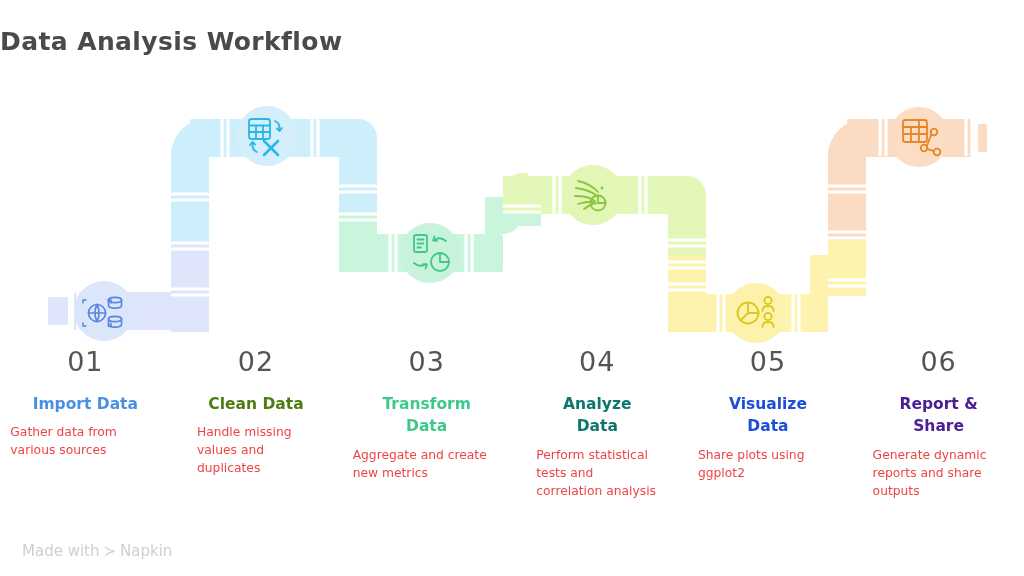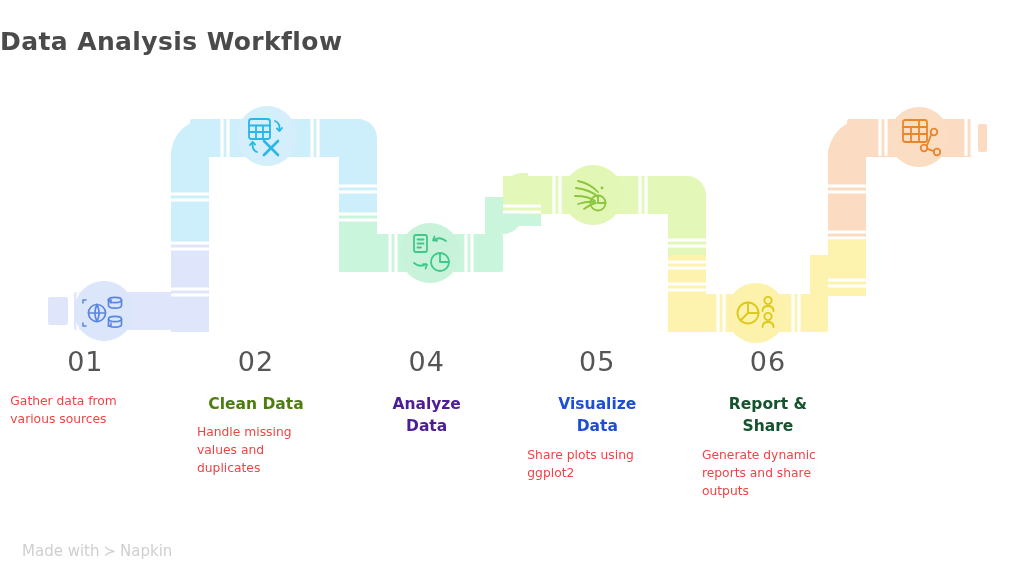--- a/index.html
+++ b/index.html
@@ -276,39 +276,46 @@
       <circle cx="924" cy="148" r="3.3"></circle>
       <circle cx="937" cy="152" r="3.3"></circle>
       <path d="M931.4 134.2 L927 145.5 M927.2 148.8 L933.8 151.2"></path>
     </g>
   </g>
 </svg>
 
 <div class="steps">
   <div class="step">
     <div class="step-num">01</div>
+    <div class="step-title" style="color:#4a90e2">Import Data</div>
     <div class="step-desc">Gather data from various sources</div>
   </div>
   <div class="step">
     <div class="step-num">02</div>
     <div class="step-title" style="color:#4d7c0f">Clean Data</div>
     <div class="step-desc" style="max-width:118px">Handle missing values and duplicates</div>
   </div>
   <div class="step">
+    <div class="step-num">03</div>
+    <div class="step-title" style="color:#3ec88a;max-width:110px">Transform Data</div>
+    <div class="step-desc" style="max-width:148px">Aggregate and create new metrics</div>
+  </div>
+  <div class="step">
     <div class="step-num">04</div>
-    <div class="step-title" style="color:#4c1d95;max-width:92px">Analyze Data</div>
+    <div class="step-title" style="color:#0f766e;max-width:92px">Analyze Data</div>
+    <div class="step-desc" style="max-width:122px">Perform statistical tests and correlation analysis</div>
   </div>
   <div class="step">
     <div class="step-num">05</div>
     <div class="step-title" style="color:#1d4ed8;max-width:92px">Visualize Data</div>
     <div class="step-desc" style="max-width:140px">Share plots using ggplot2</div>
   </div>
   <div class="step">
     <div class="step-num">06</div>
-    <div class="step-title" style="color:#14532d;max-width:100px">Report &amp; Share</div>
+    <div class="step-title" style="color:#4c1d95;max-width:100px">Report &amp; Share</div>
     <div class="step-desc" style="max-width:132px">Generate dynamic reports and share outputs</div>
   </div>
 </div>
 
 <div class="watermark">
   <span>Made with</span>
   <span class="wm-mark">≻</span>
   <span>Napkin</span>
 </div>
 

